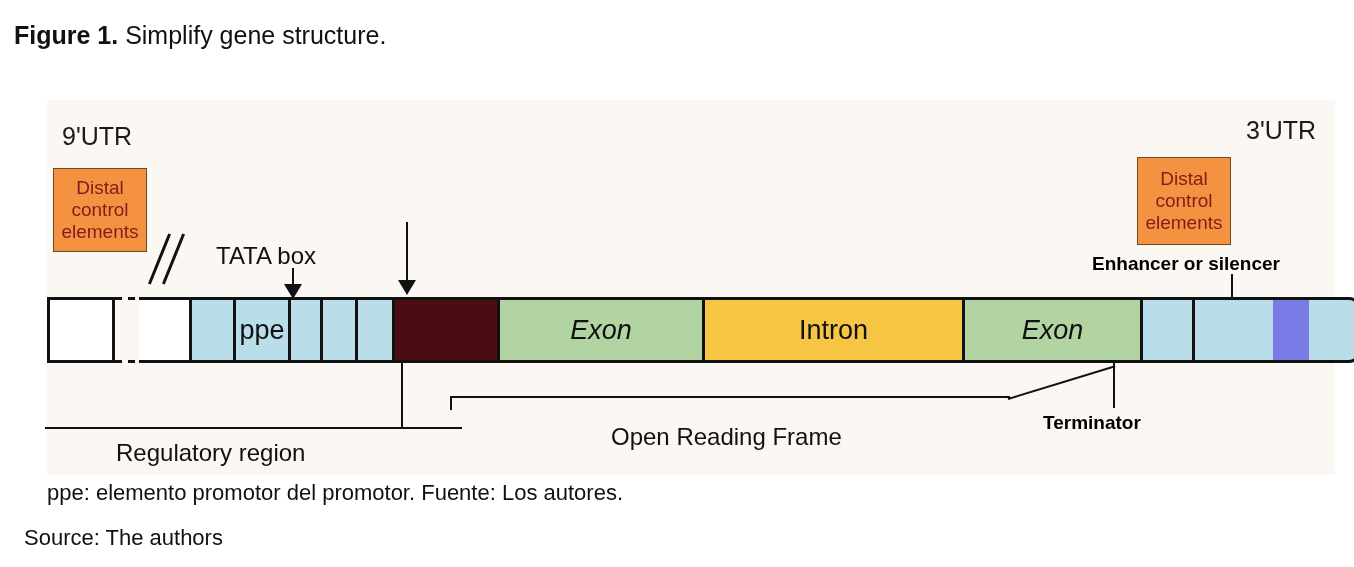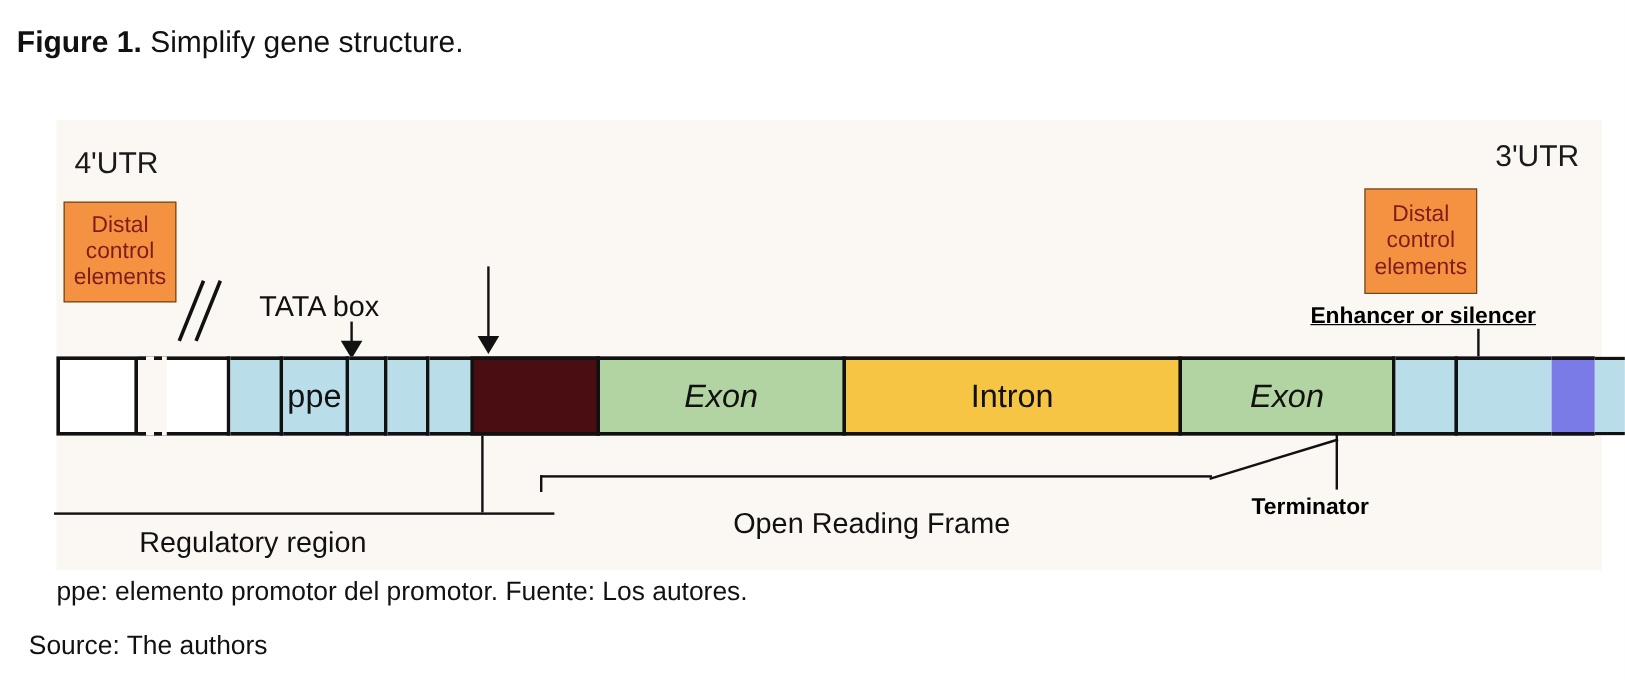--- a/index.html
+++ b/index.html
@@ -124,21 +124,21 @@
 <body>
 
 <div id="root">
 
   <div class="fig-caption">
     <span class="fc-num">Figure 1.</span><span class="fc-txt"> Simplify gene structure.</span>
   </div>
 
   <div class="panel"></div>
 
-  <div class="lbl utr" style="left:62px;top:124px;">4'UTR</div>
+  <div class="lbl utr" style="left:62px;top:124px;">9'UTR</div>
   <div class="lbl utr" style="left:1246px;top:118px;">3'UTR</div>
 
   <div class="dce" style="left:53px;top:168px;width:94px;height:84px;">
     <span>Distal</span>
     <span>control</span>
     <span>elements</span>
   </div>
 
   <div class="dce" style="left:1137px;top:157px;width:94px;height:88px;">
     <span>Distal</span>
@@ -149,38 +149,38 @@
   <div class="slash" style="left:158px;top:232px;"></div>
   <div class="slash" style="left:172px;top:232px;"></div>
 
   <div class="lbl mid-lbl" style="left:216px;top:244px;">TATA box</div>
   <div class="vline" style="left:292px;top:268px;height:20px;"></div>
   <div class="arrow-head" style="left:284px;top:284px;"></div>
 
   <div class="vline" style="left:406px;top:222px;height:62px;"></div>
   <div class="arrow-head" style="left:398px;top:280px;"></div>
 
-  <div class="lbl bold-lbl" style="left:1092px;top:254px;text-decoration:underline;">Enhancer or silencer</div>
+  <div class="lbl bold-lbl" style="left:1092px;top:254px;">Enhancer or silencer</div>
   <div class="vline" style="left:1231px;top:274px;height:26px;"></div>
 
   <div class="gene-bar">
     <div class="seg white divL divR" style="width:68px;"></div>
     <div class="seg white divR" style="width:77px;"></div>
     <div class="seg blue divR" style="width:44px;"></div>
     <div class="seg blue divR" style="width:55px;">
       <span>ppe</span>
     </div>
     <div class="seg blue divR" style="width:32px;"></div>
     <div class="seg blue divR" style="width:35px;"></div>
     <div class="seg blue divR" style="width:37px;"></div>
     <div class="seg maroon divR" style="width:105px;"></div>
     <div class="seg green divR" style="width:205px;">
       <span>Exon</span>
     </div>
-    <div class="seg yellow divR" style="width:280px;">
+    <div class="seg yellow divR" style="width:260px;">
       <span>Intron</span>
     </div>
     <div class="seg green divR" style="width:178px;">
       <span>Exon</span>
     </div>
     <div class="seg blue divR" style="width:52px;"></div>
     <div class="seg blue" style="width:78px;"></div>
     <div class="seg purple" style="width:36px;"></div>
     <div class="seg blue capR" style="width:52px;"></div>
   </div>

